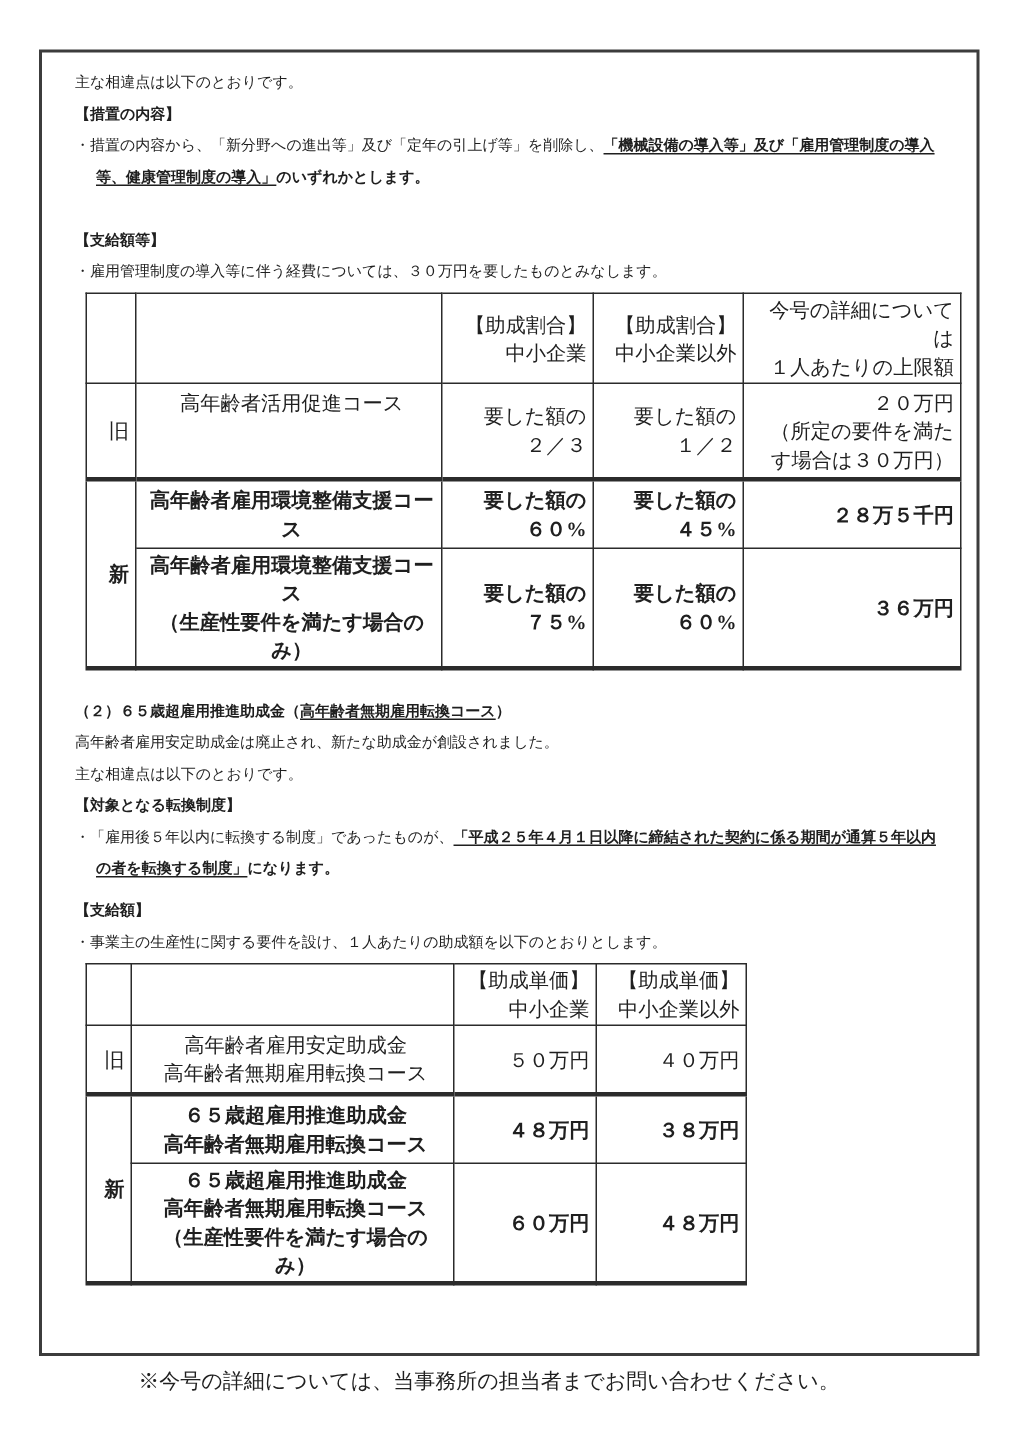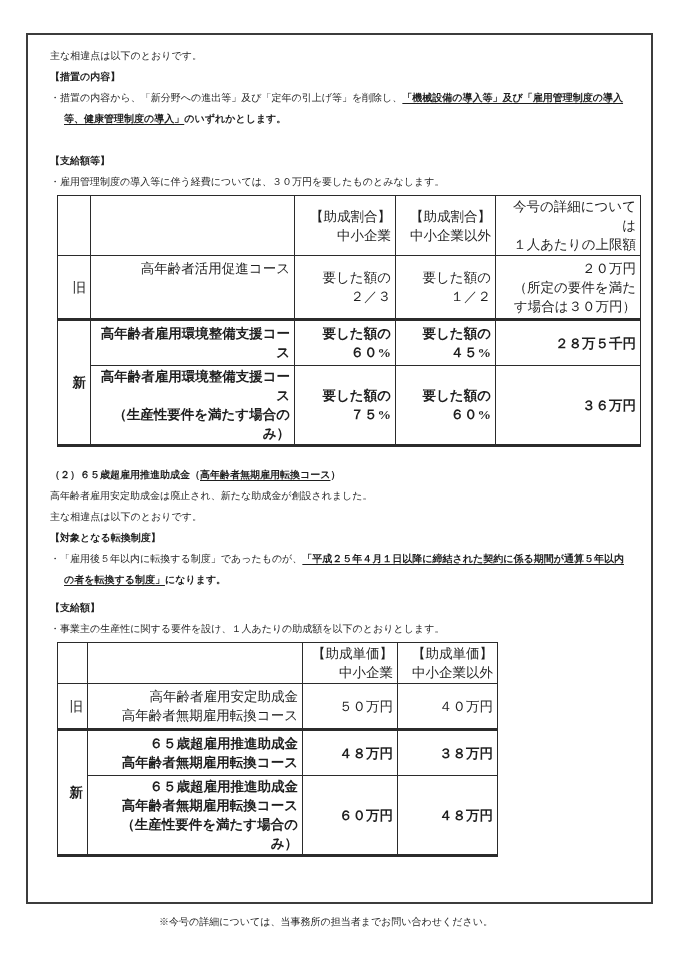--- a/index.html
+++ b/index.html
@@ -22,32 +22,32 @@
   .sp-sm { height:7px; }
   table {
     border-collapse:collapse; table-layout:fixed; margin:3px 0 0 7px;
     font-size:13.5px; border:1px solid #2b2b2b; border-bottom:3px solid #2b2b2b;
   }
   td {
     border:1px solid #2b2b2b; text-align:right; vertical-align:middle;
     line-height:19px; padding:1px 4px; white-space:pre-line; overflow:hidden;
   }
   tr.sep > td { border-top:3px solid #2b2b2b; }
-  td.name { text-align:right; padding-left:8px; }
+  td.name { text-align:center; padding-left:8px; }
   td.vtop { vertical-align:top; padding-top:3px; }
   .t1 { width:583px; }
   .t2 { width:440px; }
   .hdr td { height:38px; }
   .row-old1 td { height:58px; }
   .row-new td { height:42px; }
   .row-old2 td { height:42px; }
   .row-new2b td { height:57px; }
   .footer-note {
     position:absolute; top:911px; left:0; width:652px;
-    text-align:center; font-size:10px;
+    text-align:center; font-size:14px;
   }
 </style>
 </head>
 <body>
 
 <div class="page">
 
   <p>主な相違点は以下のとおりです。</p>
   <p class="g">【措置の内容】</p>
   <p class="bullet"><span>・措置の内容から、「新分野への進出等」及び「定年の引上げ等」を削除し、</span><span class="g u">「機械設備の導入等」及び「雇用管理制度の導入等、健康管理制度の導入」</span><span class="g">のいずれかとします。</span></p>

